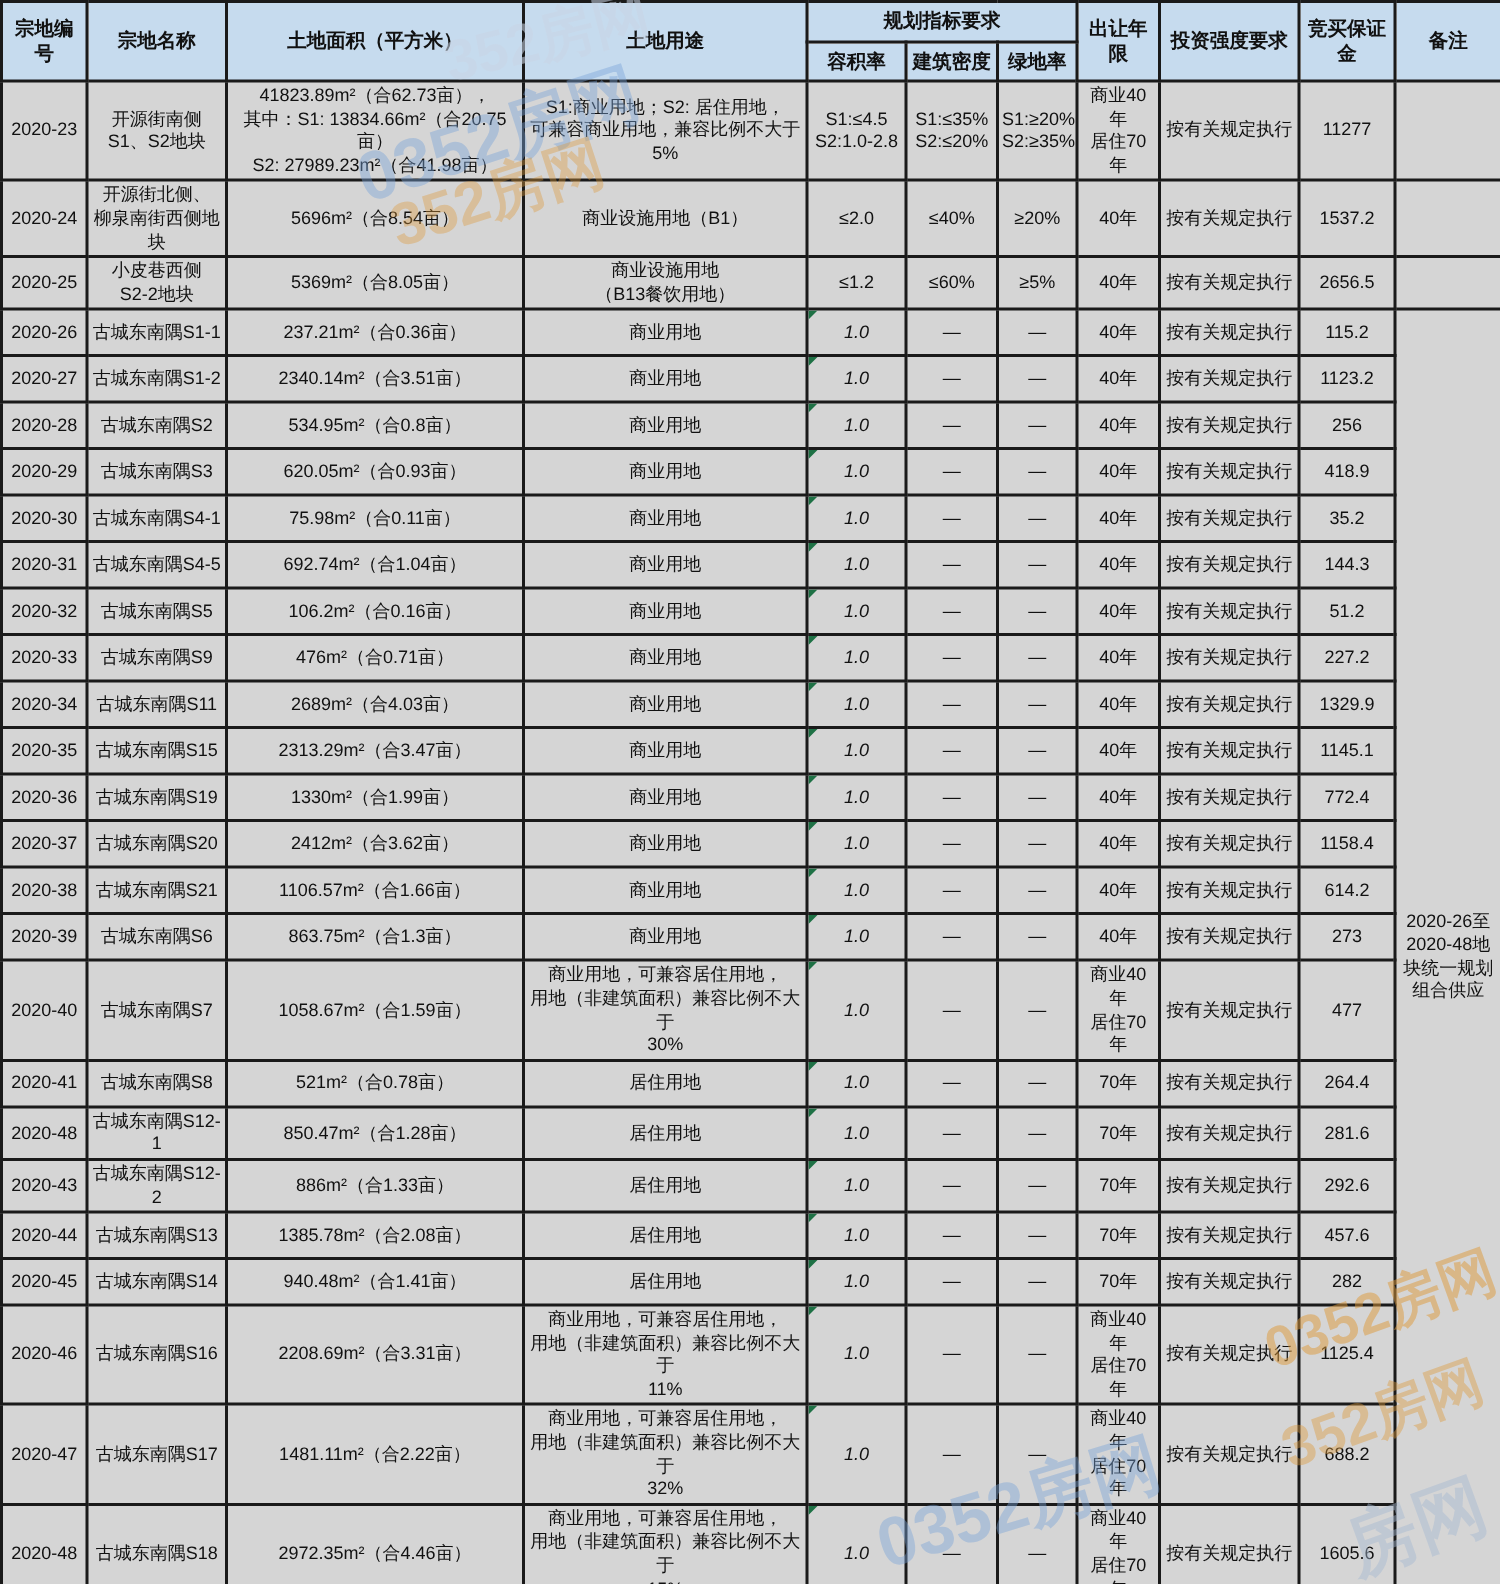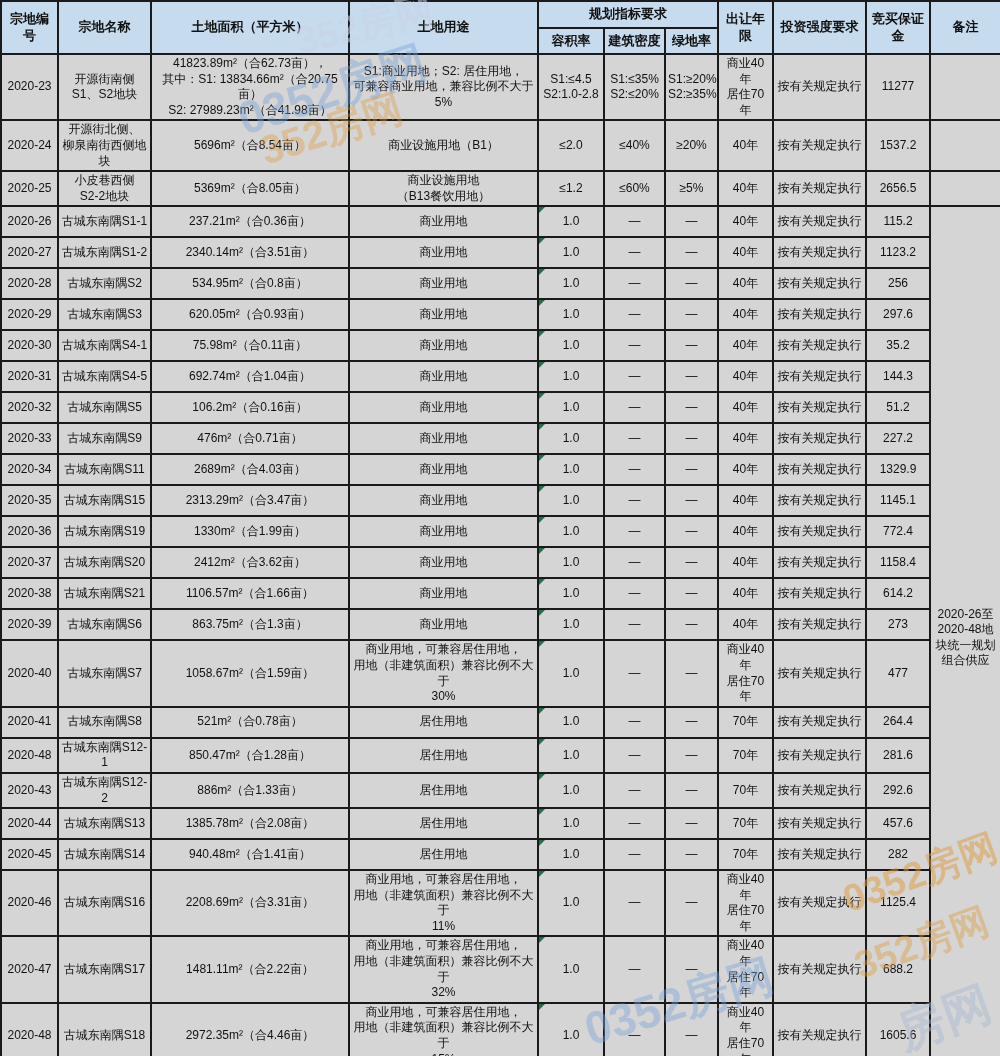--- a/index.html
+++ b/index.html
@@ -32,21 +32,21 @@
     background:#c6dbee;
     font-size:13px;
     font-weight:bold;
   }
   table.land td{font-size:12px;}
   tr.h1{height:27px;}
   tr.h2{height:26px;}
   tr.r-n{height:31px;}
   tr.r-t{height:55px;}
   tr.r-m{height:41px;}
-  td.has-flag{position:relative;}
+  td.has-flag{position:relative;font-style:italic;}
   span.flag{
     position:absolute;left:0;top:0;
     width:0;height:0;
     border-top:6px solid #1e7145;
     border-right:6px solid transparent;
   }
   .wm{
     position:absolute;
     font-weight:bold;
     pointer-events:none;
@@ -185,21 +185,21 @@
         <tr class="r-n">
           <td>2020-29</td>
           <td>古城东南隅S3</td>
           <td>620.05m²（合0.93亩）</td>
           <td>商业用地</td>
           <td class="has-flag">1.0<span class="flag"></span></td>
           <td>—</td>
           <td>—</td>
           <td>40年</td>
           <td>按有关规定执行</td>
-          <td>297.6</td>
+          <td>418.9</td>
         </tr>
         <tr class="r-n">
           <td>2020-30</td>
           <td>古城东南隅S4-1</td>
           <td>75.98m²（合0.11亩）</td>
           <td>商业用地</td>
           <td class="has-flag">1.0<span class="flag"></span></td>
           <td>—</td>
           <td>—</td>
           <td>40年</td>

